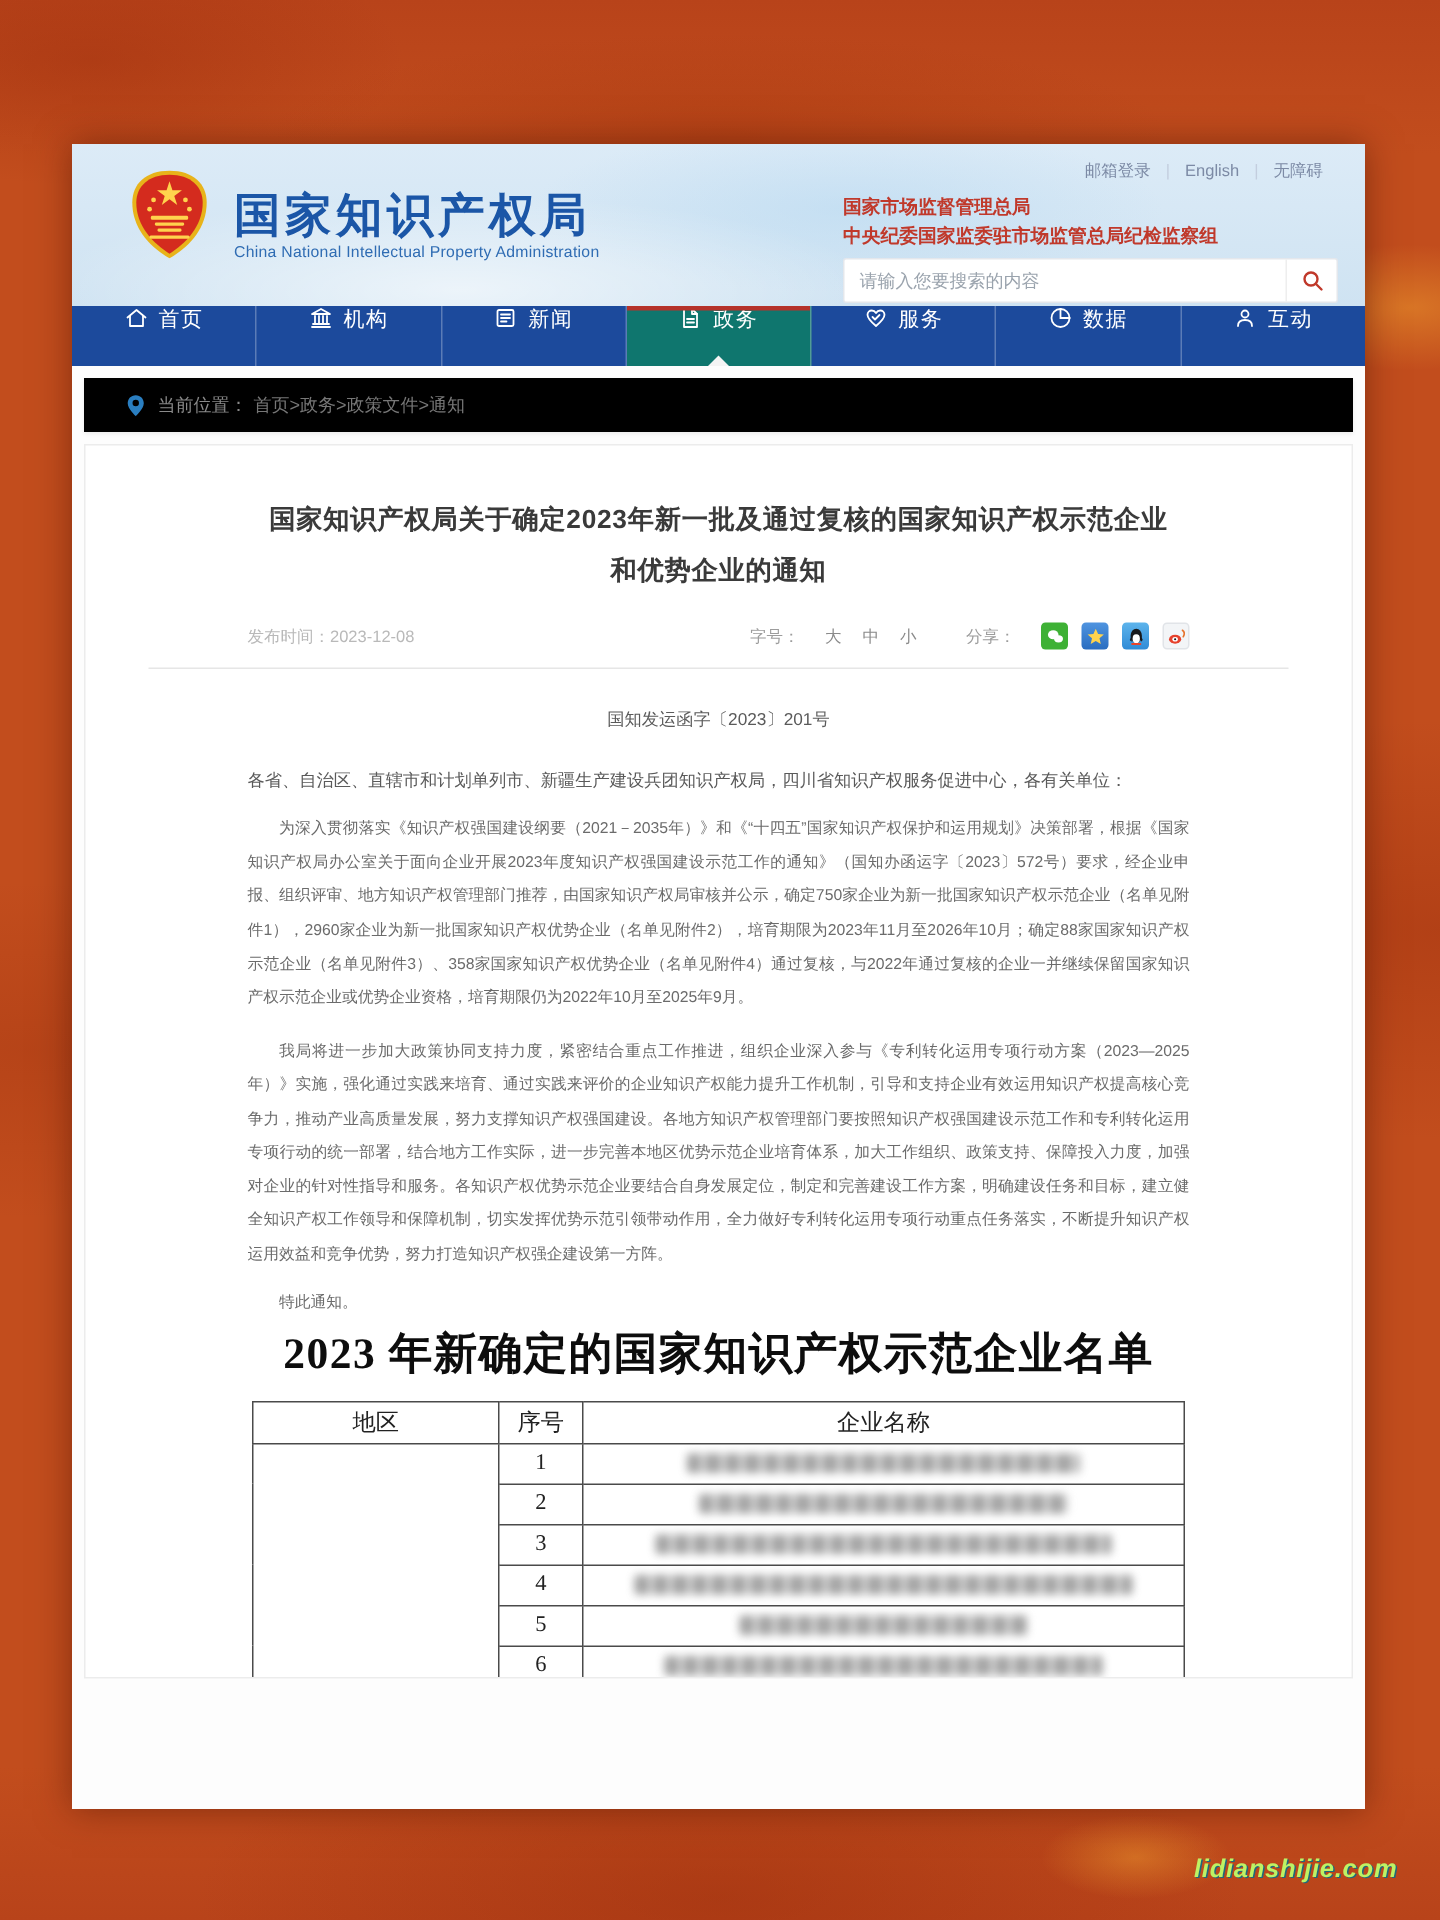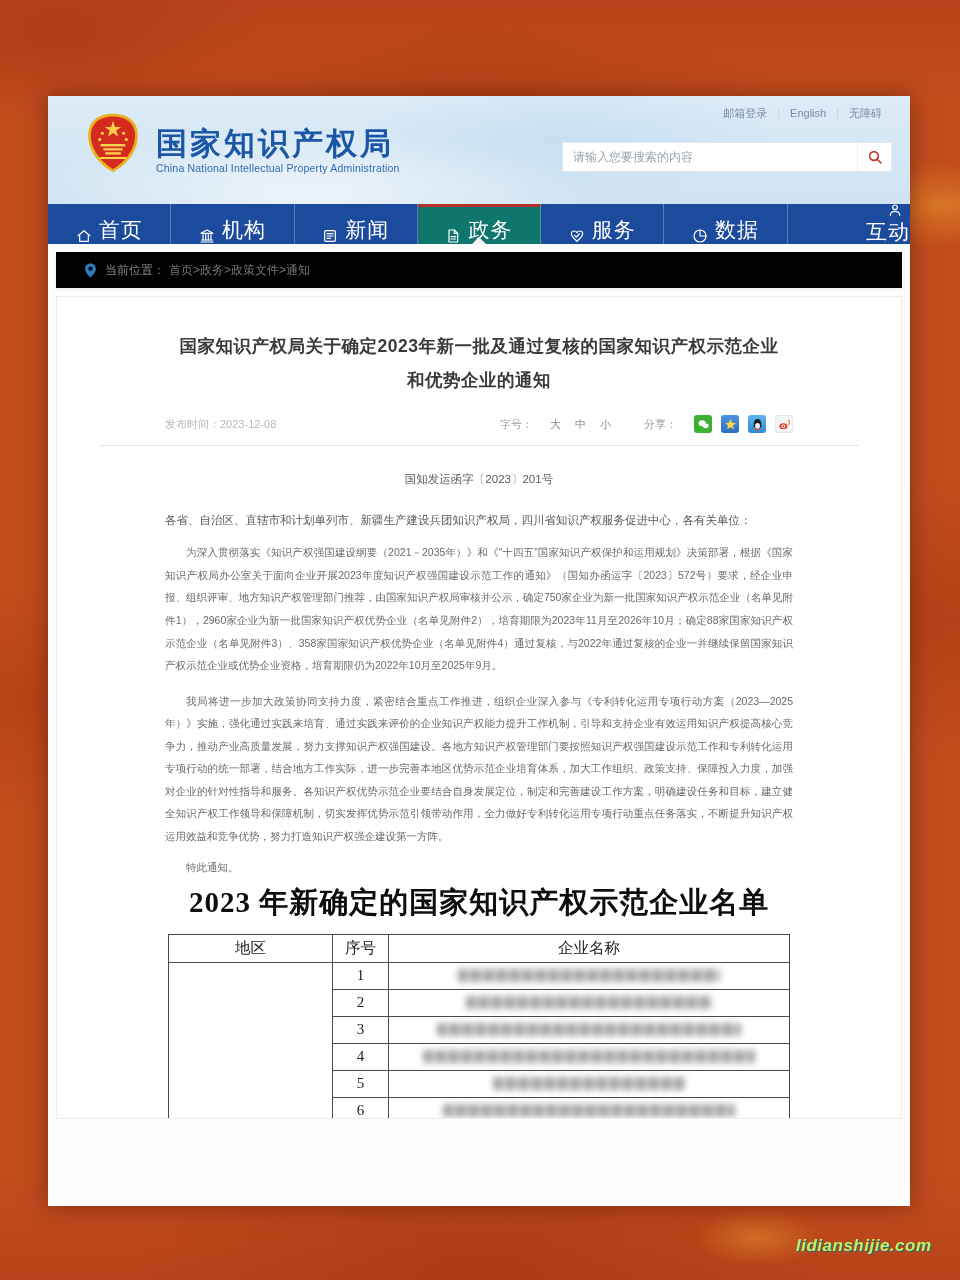--- a/index.html
+++ b/index.html
@@ -50,38 +50,38 @@
   .site-title { color:#1b56a7; }
   .site-title .cn { font-size:31px; font-weight:bold; letter-spacing:3px; line-height:1.15; }
   .site-title .en { font-size:10.5px; color:#2f6cb3; letter-spacing:.2px; }
 
   .header-right { position:absolute; right:18px; top:10px; text-align:left; width:330px; }
   .top-links { text-align:right; font-size:11px; color:#7c8aa5; margin-bottom:8px; }
   .top-links span.link { cursor:pointer; padding:0 10px; }
   .top-links span.sep { color:#c3cede; }
   .org-lines { color:#c0392b; font-weight:bold; font-size:12.5px; line-height:1.55; }
   .search-bar {
-    margin-top:21px; height:30px; background:#fff; border:1px solid #e4e7ec;
+    margin-top:4px; height:30px; background:#fff; border:1px solid #e4e7ec;
     display:flex; align-items:center; border-radius:2px;
   }
   .search-bar input {
     flex:1; border:none; outline:none; font-size:12px; padding:0 10px;
     color:#333; background:transparent; font-family:inherit;
   }
   .search-bar input::placeholder { color:#9aa3ad; }
   .search-btn { width:34px; height:100%; border-left:1px solid #eee; display:flex; align-items:center; justify-content:center; cursor:pointer; }
 
   
   .main-nav { display:flex; height:40px; background:#1c4a9c; }
   .nav-item {
-    flex:1; position:relative; display:flex; align-items:flex-end; justify-content:center;
-    color:#fff; font-size:21px; letter-spacing:1px; cursor:pointer;
+    flex:1; position:relative; display:flex; align-items:flex-start; justify-content:center;
+    color:#fff; font-size:14px; letter-spacing:1px; cursor:pointer;
     border-right:1px solid rgba(255,255,255,.28);
   }
-  .nav-item:last-child { border-right:none;flex-direction:column; }
+  .nav-item:last-child { border-right:none; }
   .nav-item .nicon { display:inline-flex; margin-right:7px; }
   .nav-item.active { background:#0f766e; }
   .nav-item.active::before {
     content:""; position:absolute; top:0; left:0; right:0; height:3px; background:#b5322a;
   }
   .nav-item.active::after {
     content:""; position:absolute; bottom:0; left:50%; transform:translateX(-50%);
     border-left:7px solid transparent; border-right:7px solid transparent;
     border-bottom:7px solid #f4f4f4;
   }
@@ -168,20 +168,24 @@
       </svg>
       <div class="site-title">
         <div class="cn">国家知识产权局</div>
         <div class="en">China National Intellectual Property Administration</div>
       </div>
     </div>
 
     <div class="header-right">
       <div class="top-links">
         <span class="link">邮箱登录</span><span class="sep">|</span><span class="link">English</span><span class="sep">|</span><span class="link">无障碍</span>
+      </div>
+      <div class="org-lines">
+        <div>国家市场监督管理总局</div>
+        <div>中央纪委国家监委驻市场监管总局纪检监察组</div>
       </div>
       <div class="search-bar">
         <input type="text" placeholder="请输入您要搜索的内容" style="">
         <div class="search-btn">
           <svg width="16" height="16" viewBox="0 0 24 24" fill="none" stroke="#c0392b" stroke-width="2.4" stroke-linecap="round">
             <circle cx="10.5" cy="10.5" r="6.5"></circle>
               <path d="M15.5 15.5 L21 21"></path>
           </svg>
         </div>
       </div>

